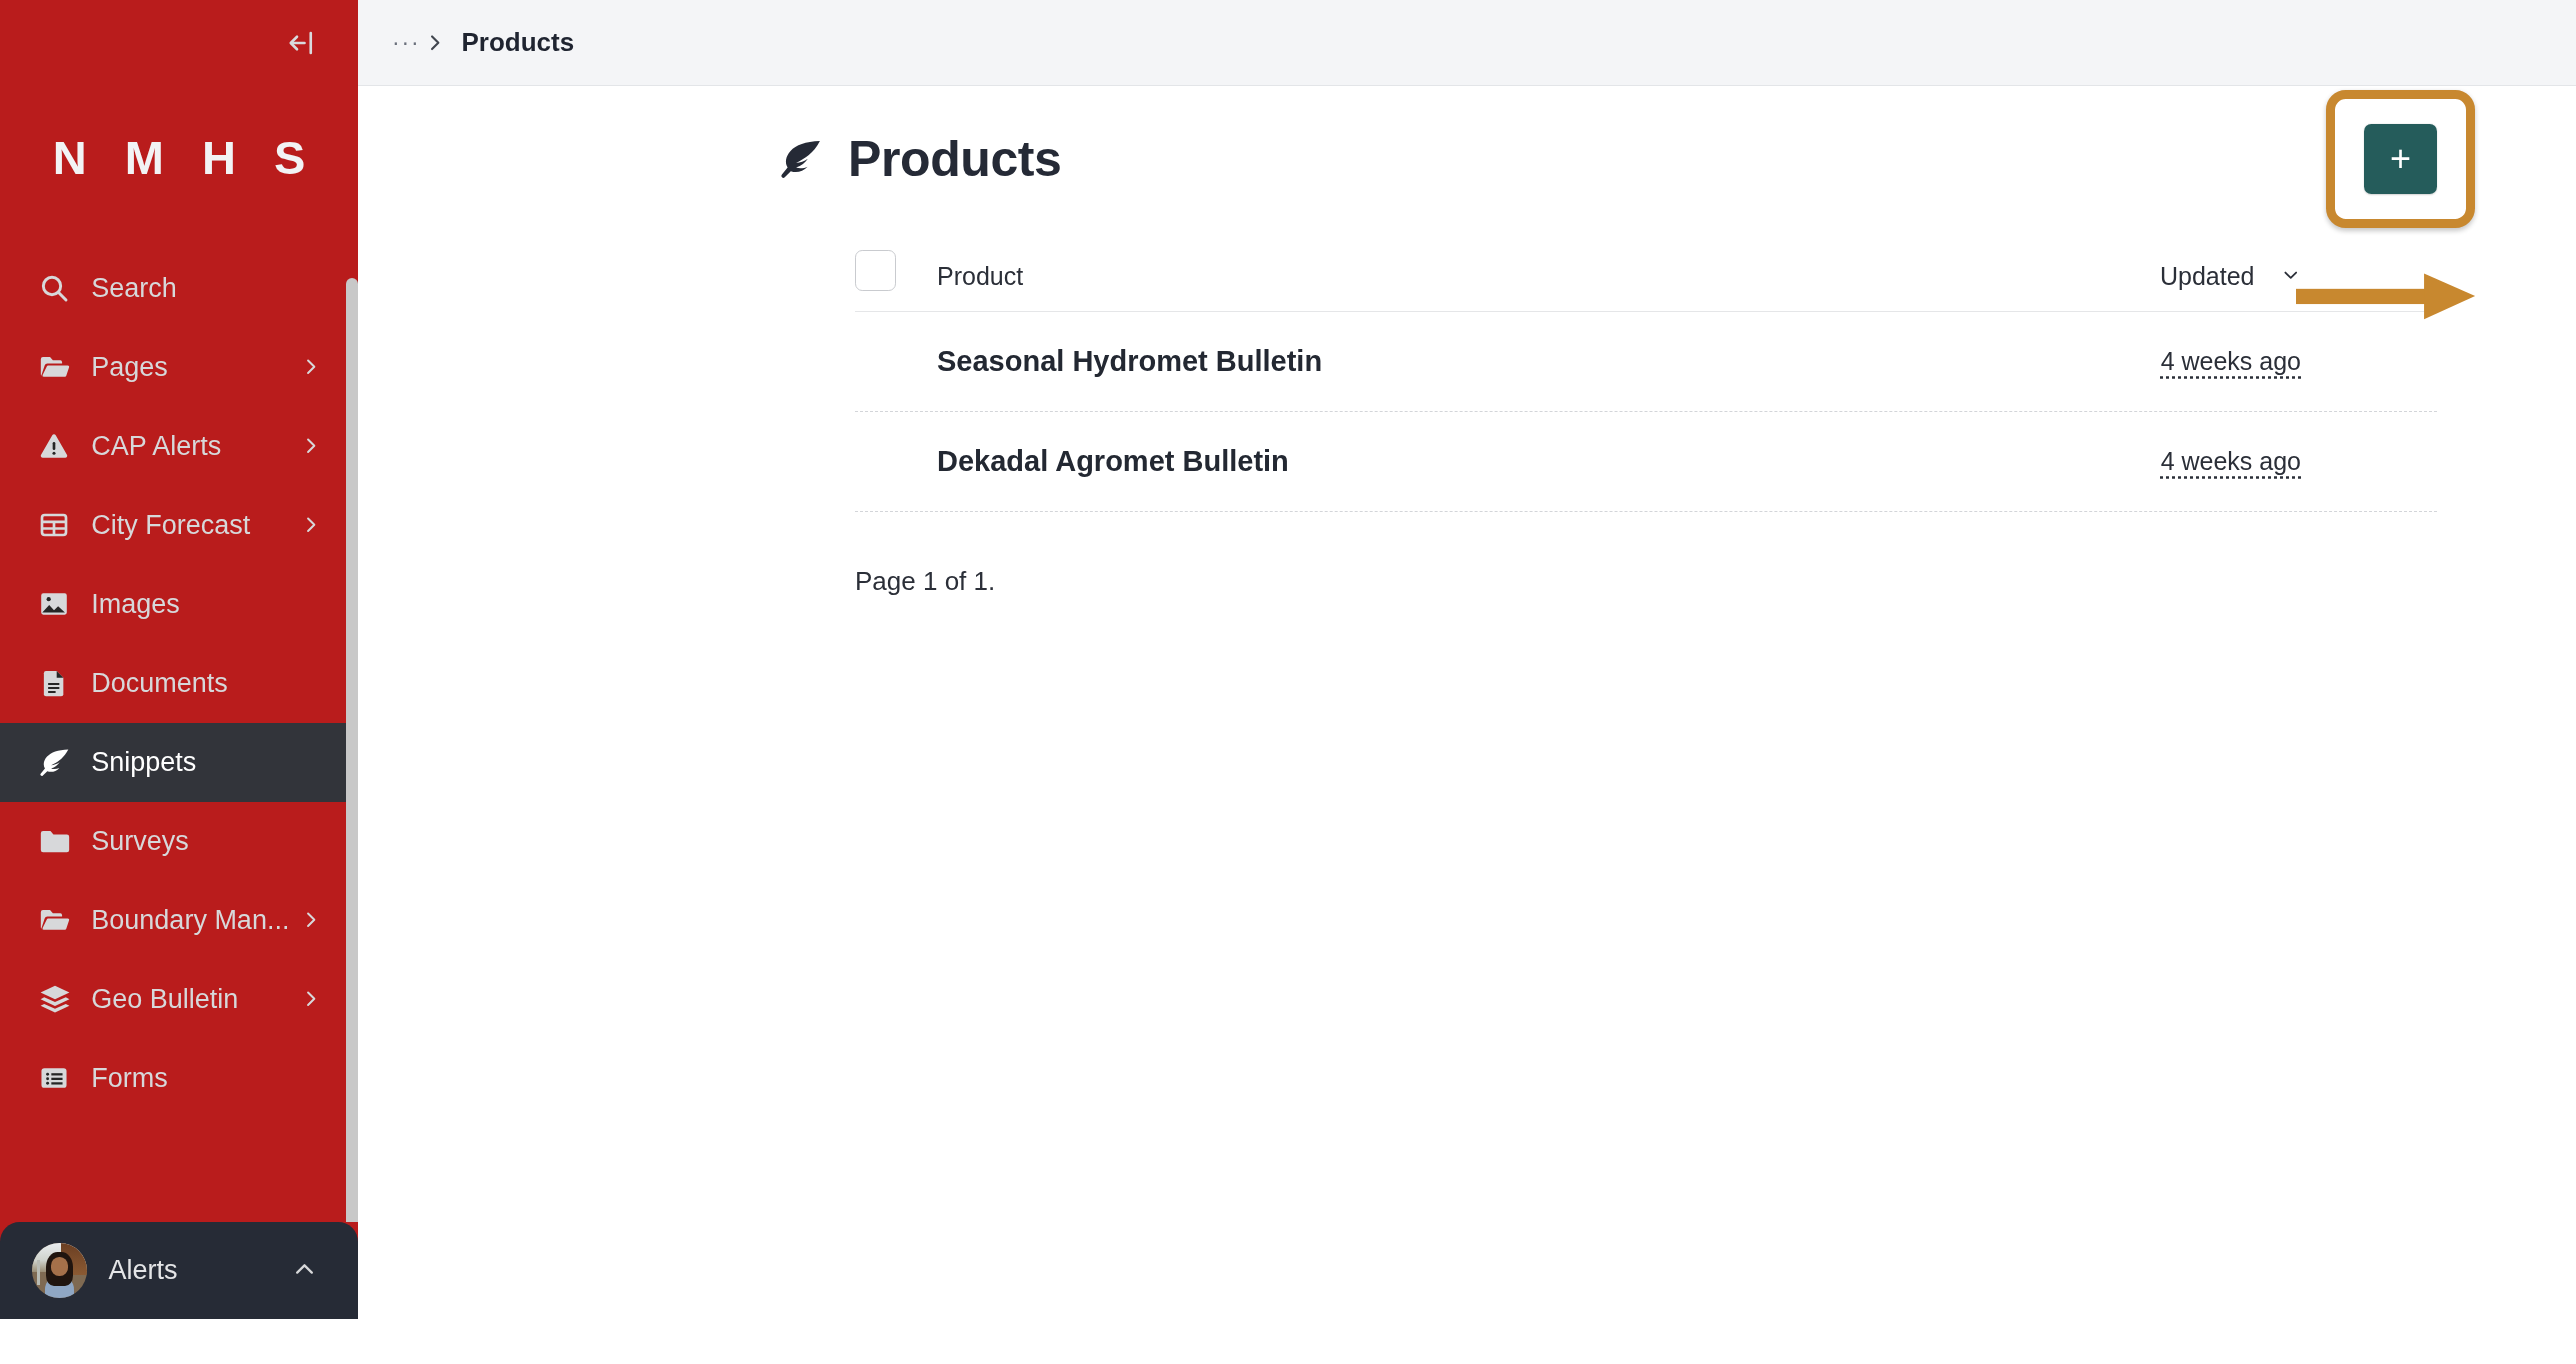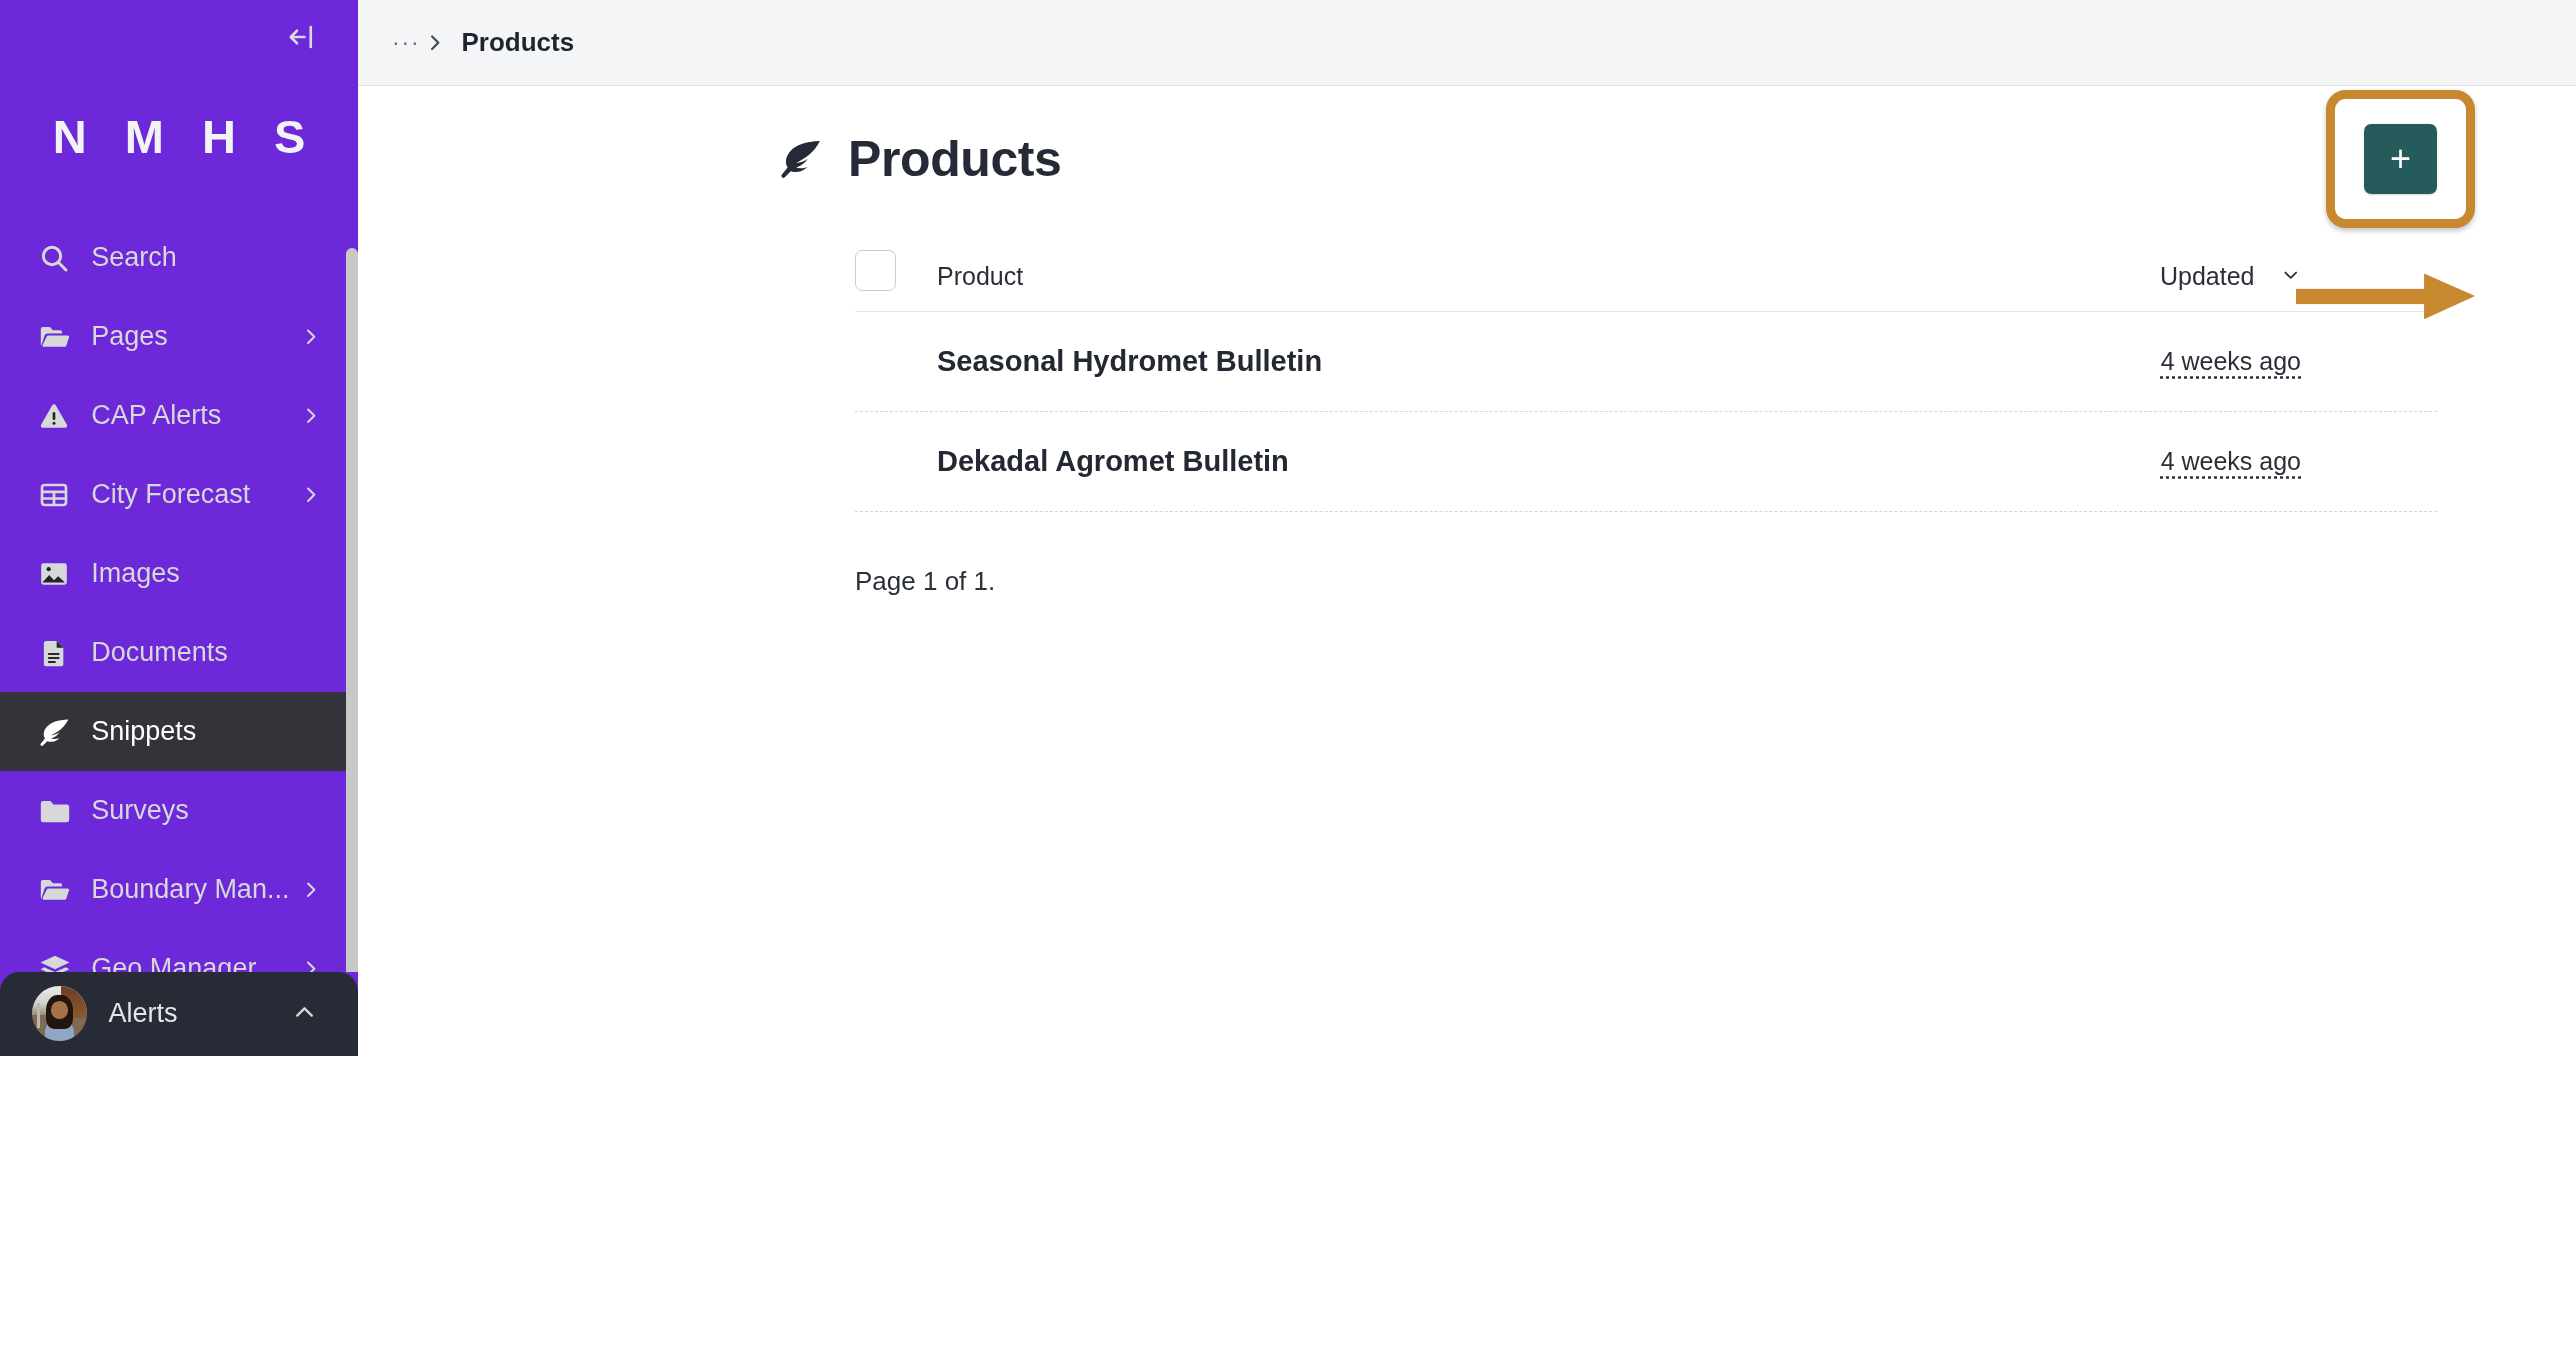--- a/index.html
+++ b/index.html
@@ -16,22 +16,22 @@
     position: relative;
     width: 2576px;
     height: 1365px;
     display: flex;
   }
 
   
   #sidebar {
     position: relative;
     width: 358px;
-    height: 1056px;
-    background: #6d28d9;
+    height: 1319px;
+    background: #b91c1c;
     flex: 0 0 358px;
     display: flex;
     flex-direction: column;
   }
 
   .collapse-row {
     height: 86px;
     display: flex;
     align-items: center;
     justify-content: flex-end;
@@ -451,21 +451,21 @@
       </div>
 
       <div class="nav-item">
         <span class="nav-ico">
           <svg width="34" height="34" viewBox="0 0 24 24" fill="#d7d8da">
               <path d="M12 2.6L1.8 7.4 12 12.2l10.2-4.8z"></path>
               <path d="M1.8 12.1l10.2 4.8 10.2-4.8-2.6-1.25L12 14.2 4.4 10.85z"></path>
               <path d="M1.8 16.7L12 21.5l10.2-4.8-2.6-1.25L12 18.8 4.4 15.45z"></path>
             </svg>
         </span>
-        <span class="nav-label">Geo Manager</span>
+        <span class="nav-label">Geo Bulletin</span>
         <span class="nav-chev">
           <svg width="21.5" height="21.5" viewBox="0 0 24 24" fill="none" stroke="#d7d8da" stroke-width="2.2" stroke-linecap="round" stroke-linejoin="round">
               <path d="M9 5l7 7-7 7"></path>
             </svg>
         </span>
       </div>
 
       <div class="nav-item">
         <span class="nav-ico">
           <svg width="32" height="32" viewBox="0 0 24 24" fill="#d7d8da">

